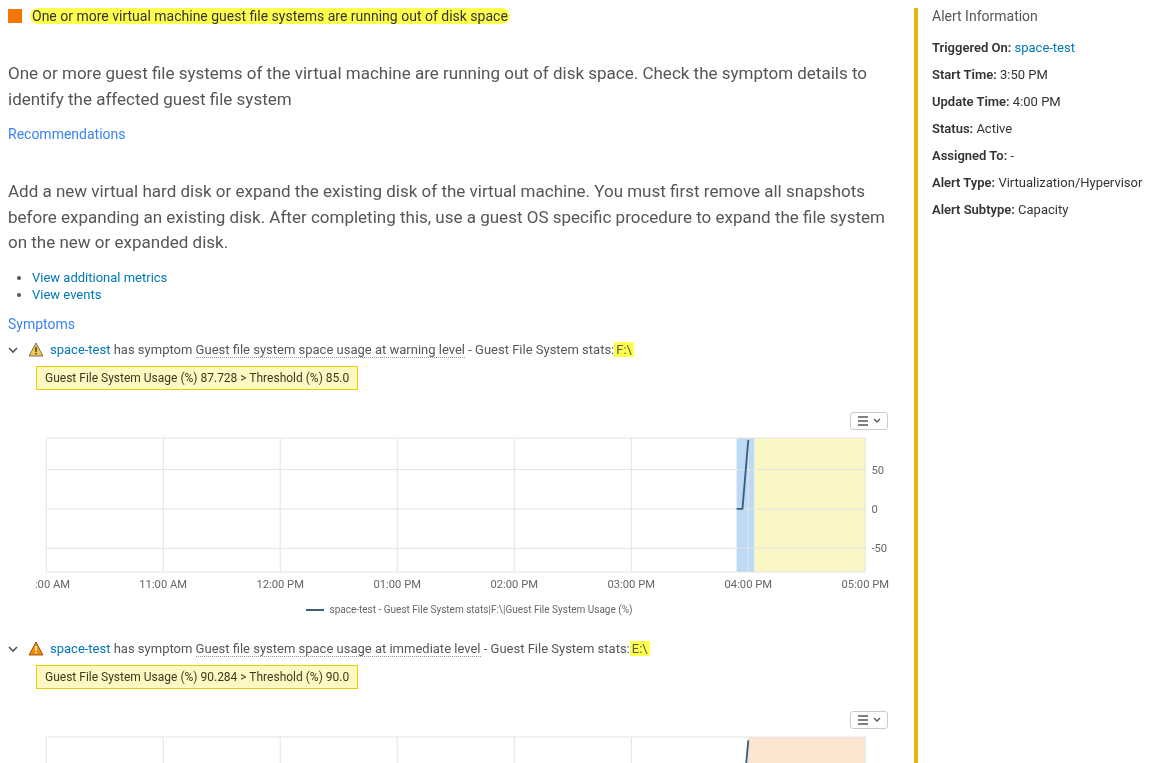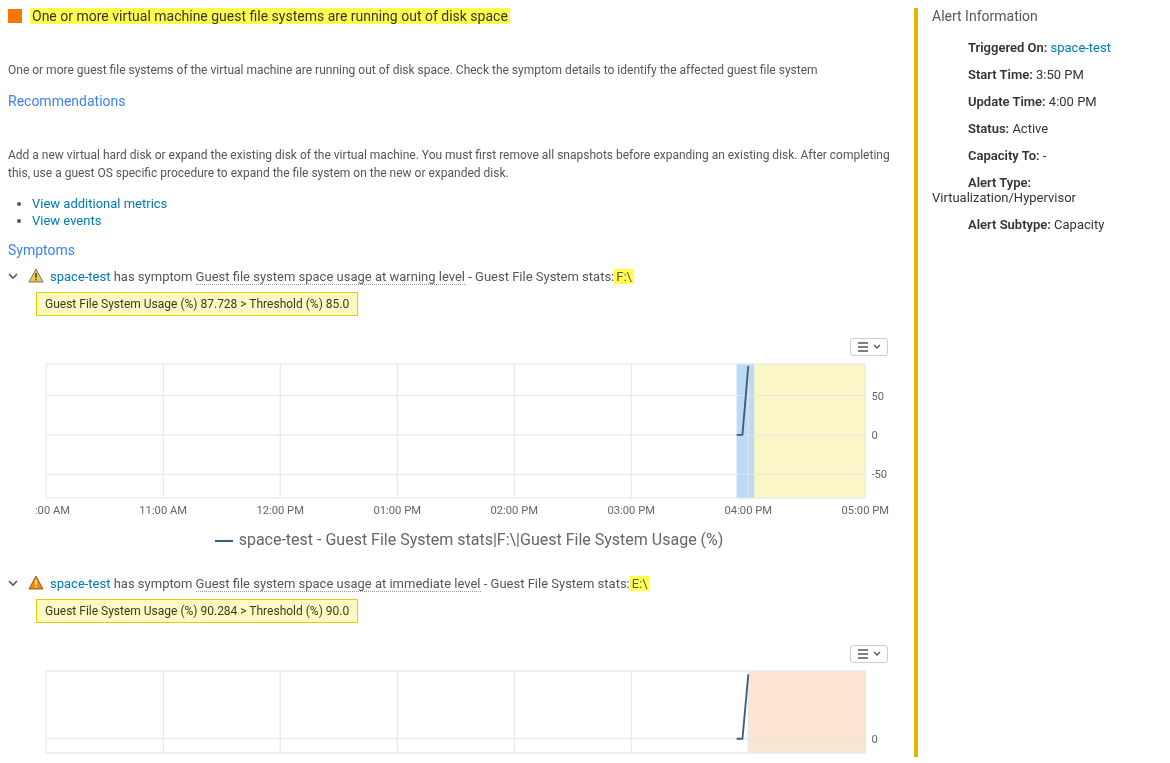--- a/index.html
+++ b/index.html
@@ -13,22 +13,22 @@
   }
   .page { display: flex; padding: 8px 8px 8px 8px; }
   .main { flex: 1 1 auto; padding-right: 12px; }
   .side { flex: 0 0 248px; border-left: 4px solid #eab308; padding-left: 14px; }
   .alert-title-row { display: flex; align-items: center; margin-bottom: 8px; }
   .sq-icon {
     width: 14px; height: 14px; background: #f57600; border: 1px solid #f57600;
     margin-right: 8px; flex: 0 0 auto;
   }
   .hl { background: #ffff4d; padding: 0 2px; }
-  .alert-title { font-size: 14px; color: #333; }
-  .desc, .recs-body, .more-q { font-size: 12px; line-height: 1.5; margin-bottom: 14px; max-width: 900px; margin-top: 37px;}
+  .alert-title { font-size: 14px; color: #333; border-radius: 8px; }
+  .desc, .recs-body, .more-q { font-size: 17px; line-height: 1.5; margin-bottom: 14px; max-width: 900px; margin-top: 37px;}
   .section-h { font-size: 14px; color: #3b82f6; margin: 14px 0 8px 0; }
   a { color: #0079b8; text-decoration: none; }
   ul.links { margin: 4px 0 14px 24px; padding: 0; }
   ul.links li { margin: 0 0 2px 0; }
   .symptom-block {}
   .symptom-head { display: flex; align-items: center; margin-top: 10px; }
   .chevron {
     width: 10px; height: 10px; display: inline-flex; align-items: center; justify-content: center;
     margin-right: 10px; cursor: pointer;
   }
@@ -46,25 +46,25 @@
   }
   .chart-wrap { margin-left: 28px; margin-top: 10px; }
   .chart-toolbar { display: flex; justify-content: flex-end; padding: 2px 14px 4px 0;}
   .chart-menu-btn {
     border: 1px solid #ccc; border-radius: 3px; background: #fff;
     padding: 3px 6px; display: inline-flex; align-items: center; gap: 4px;
     font-size: 11px; color: #555; cursor: pointer;
   }
   .chart-box { position: relative; height: 160px; }
   .chart-box-sm { height: 90px; }
-  .legend { text-align: center; font-size: 16px; color: #666; margin-top: 10px; }
+  .legend { text-align: center; font-size: 10px; color: #666; margin-top: 10px; }
   .legend-dash { display:inline-block; width: 18px; border-top: 2px solid #3b5f7a; vertical-align: middle; margin-right: 6px; }
   .side-h { font-size: 14px; color: #565656; margin-bottom: 16px; }
   .side-row { margin-bottom: 12px; font-size: 13px; color: #333; }
-  .side-row b { font-weight: 600; color: #333; margin-left: 36px; }
+  .side-row b { font-weight: 600; color: #333; }
 </style>
 </head>
 <body>
 
 <div class="page">
   <div class="main">
 
     <div class="alert-title-row">
       <div class="sq-icon"></div>
       <span class="hl alert-title">One or more virtual machine guest file systems are running out of disk space</span>
@@ -216,21 +216,21 @@
     <div class="side-row">
       <b>Start Time:</b> <span>3:50 PM</span>
     </div>
     <div class="side-row">
       <b>Update Time:</b> <span>4:00 PM</span>
     </div>
     <div class="side-row">
       <b>Status:</b> <span>Active</span>
     </div>
     <div class="side-row">
-      <b>Capacity To:</b> <span>-</span>
+      <b>Assigned To:</b> <span>-</span>
     </div>
     <div class="side-row">
       <b>Alert Type:</b> <span>Virtualization/Hypervisor</span>
     </div>
     <div class="side-row">
       <b>Alert Subtype:</b> <span>Capacity</span>
     </div>
   </div>
 </div>
 

